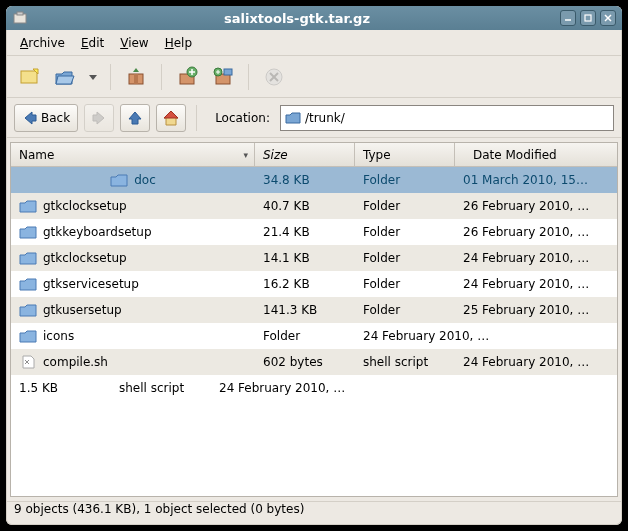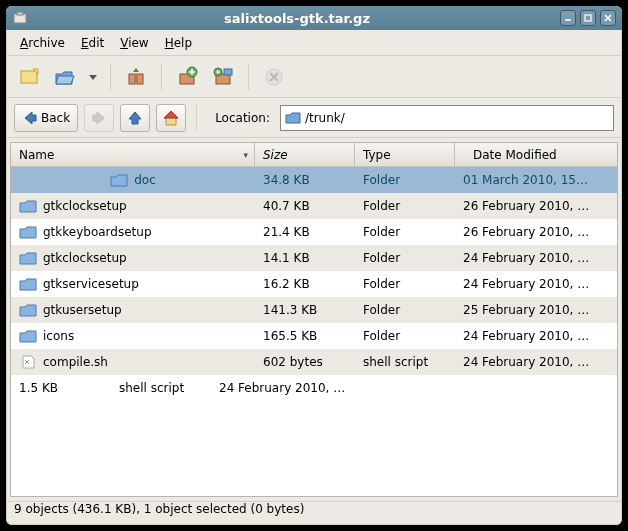--- a/index.html
+++ b/index.html
@@ -248,21 +248,20 @@
             <div class="cell type">Folder</div>
             <div class="cell date">25 February 2010, …</div>
           </div>
           <div class="row">
             <div class="cell name">
               <svg class="ficon" width="18" height="14">
                 <path d="M1 4 L6 4 L8 2 L17 2 L17 13 L1 13 Z" fill="#8ab4e0" stroke="#4a7ab4"></path>
               </svg>
               <span>icons</span>
             </div>
-            <div class="cell size">165.5 KB</div>
             <div class="cell type">Folder</div>
             <div class="cell date">24 February 2010, …</div>
           </div>
           <div class="row">
             <div class="cell name">
               <svg class="ficon" width="18" height="14">
                 <polygon points="4,1 12,1 15,4 15,13 4,13" fill="#fff" stroke="#aaa"></polygon>
                 <polygon points="6,5 8,7 6,9 8,7 10,5 8,7 10,9" fill="none" stroke="#888" stroke-width="0.8"></polygon>
               </svg>
               <span>compile.sh</span>

